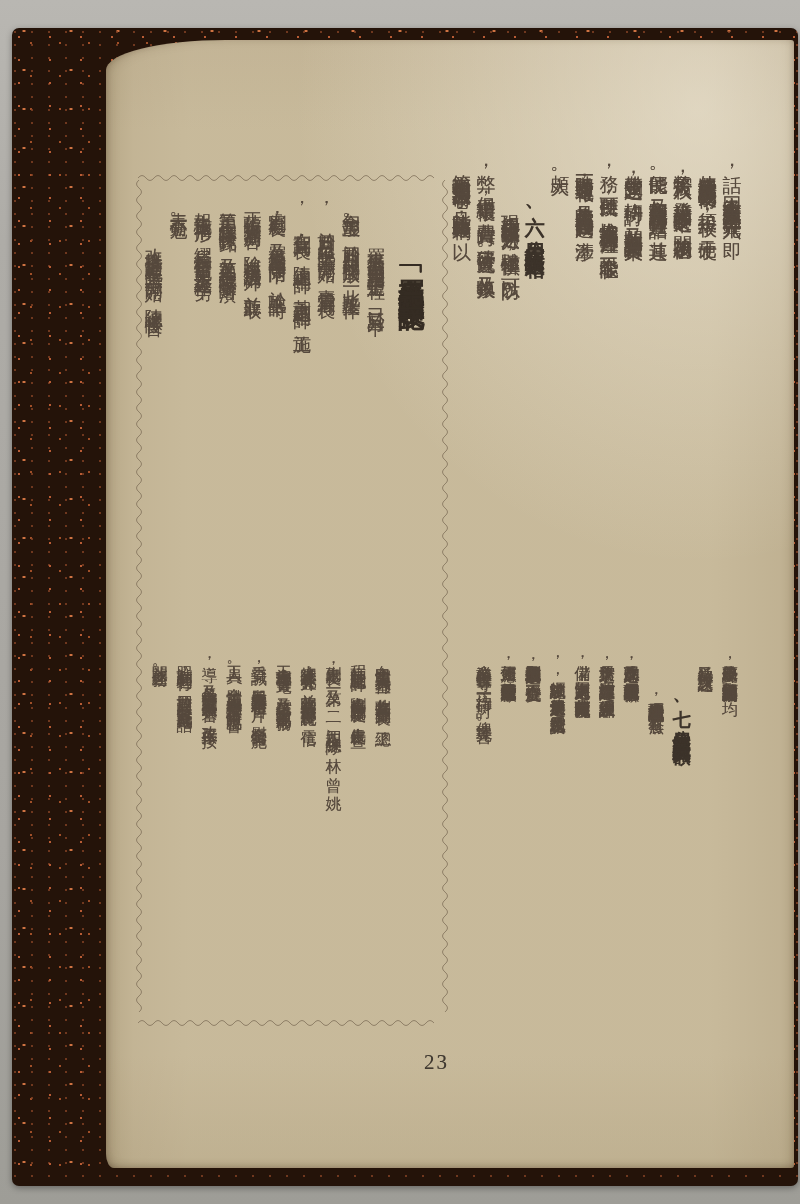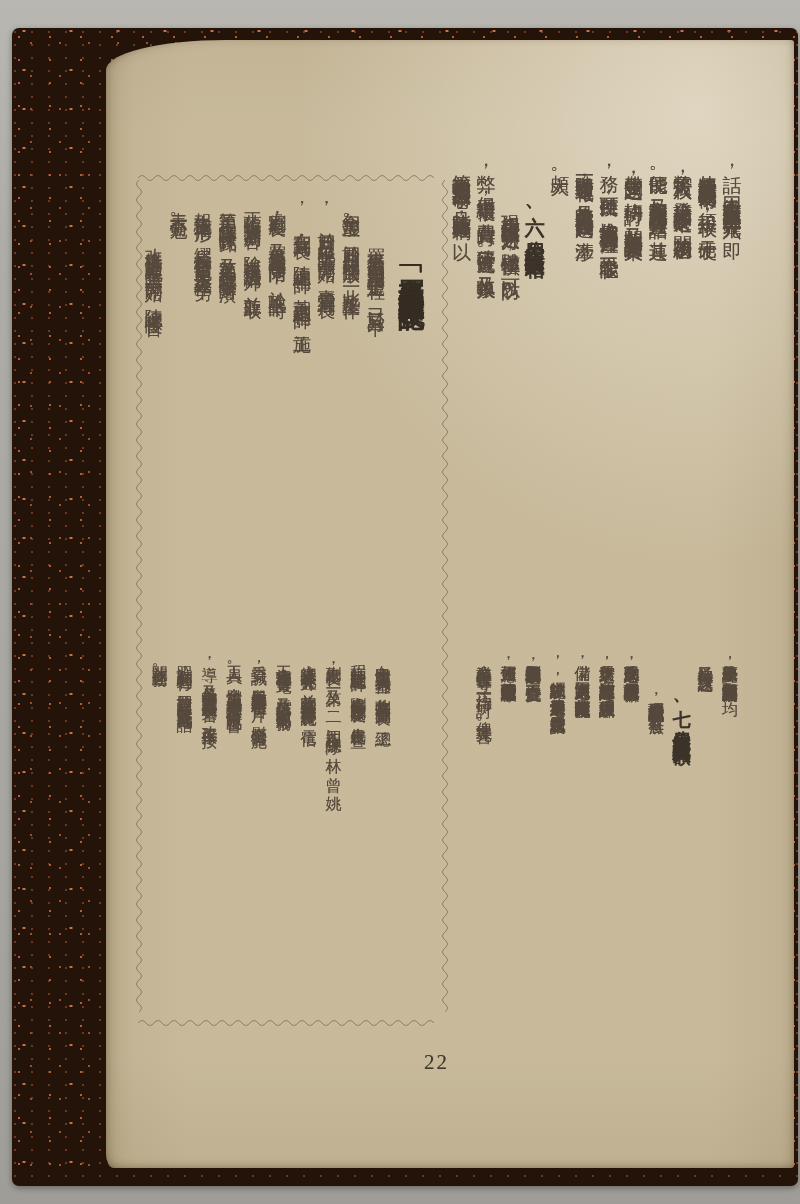--- a/index.html
+++ b/index.html
@@ -120,15 +120,15 @@
         <div class="col art-bot" style="left: 216.4px; letter-spacing: 1.64px;">朱副處長，及第一、二、四工程總隊、林、曾、姚</div>
         <div class="col art-bot" style="left: 191.6px; letter-spacing: 1.64px;">總隊長等花藍外，並收到電信黨部鄭書記長，電信</div>
         <div class="col art-bot" style="left: 166.8px; letter-spacing: 1.64px;">工會施理事長等賀電，及電信第二十區黨部易常務</div>
         <div class="col art-bot" style="left: 142px; letter-spacing: 1.64px;">委員誠，殷委員宜霖贈送柑子一百斤，慰勞全體施</div>
         <div class="col art-bot" style="left: 117.2px; letter-spacing: 1.64px;">工人員。全體施工人員對繆局長等在百忙中親臨督</div>
         <div class="col art-bot" style="left: 92.4px; letter-spacing: 1.64px;">導，及各長官等之慰問莫不表示興奮，改接工作按</div>
         <div class="col art-bot" style="left: 67.6px; letter-spacing: 1.64px;">照計劃順利進行，於四日晨零時一分完成自動電話</div>
         <div class="col art-bot" style="left: 42.8px;">開放之任務。</div>
       </div>
 
-    <div class="pagenum">22</div>
+    <div class="pagenum">23</div>
   </div>
 </div>
 
 </body></html>

